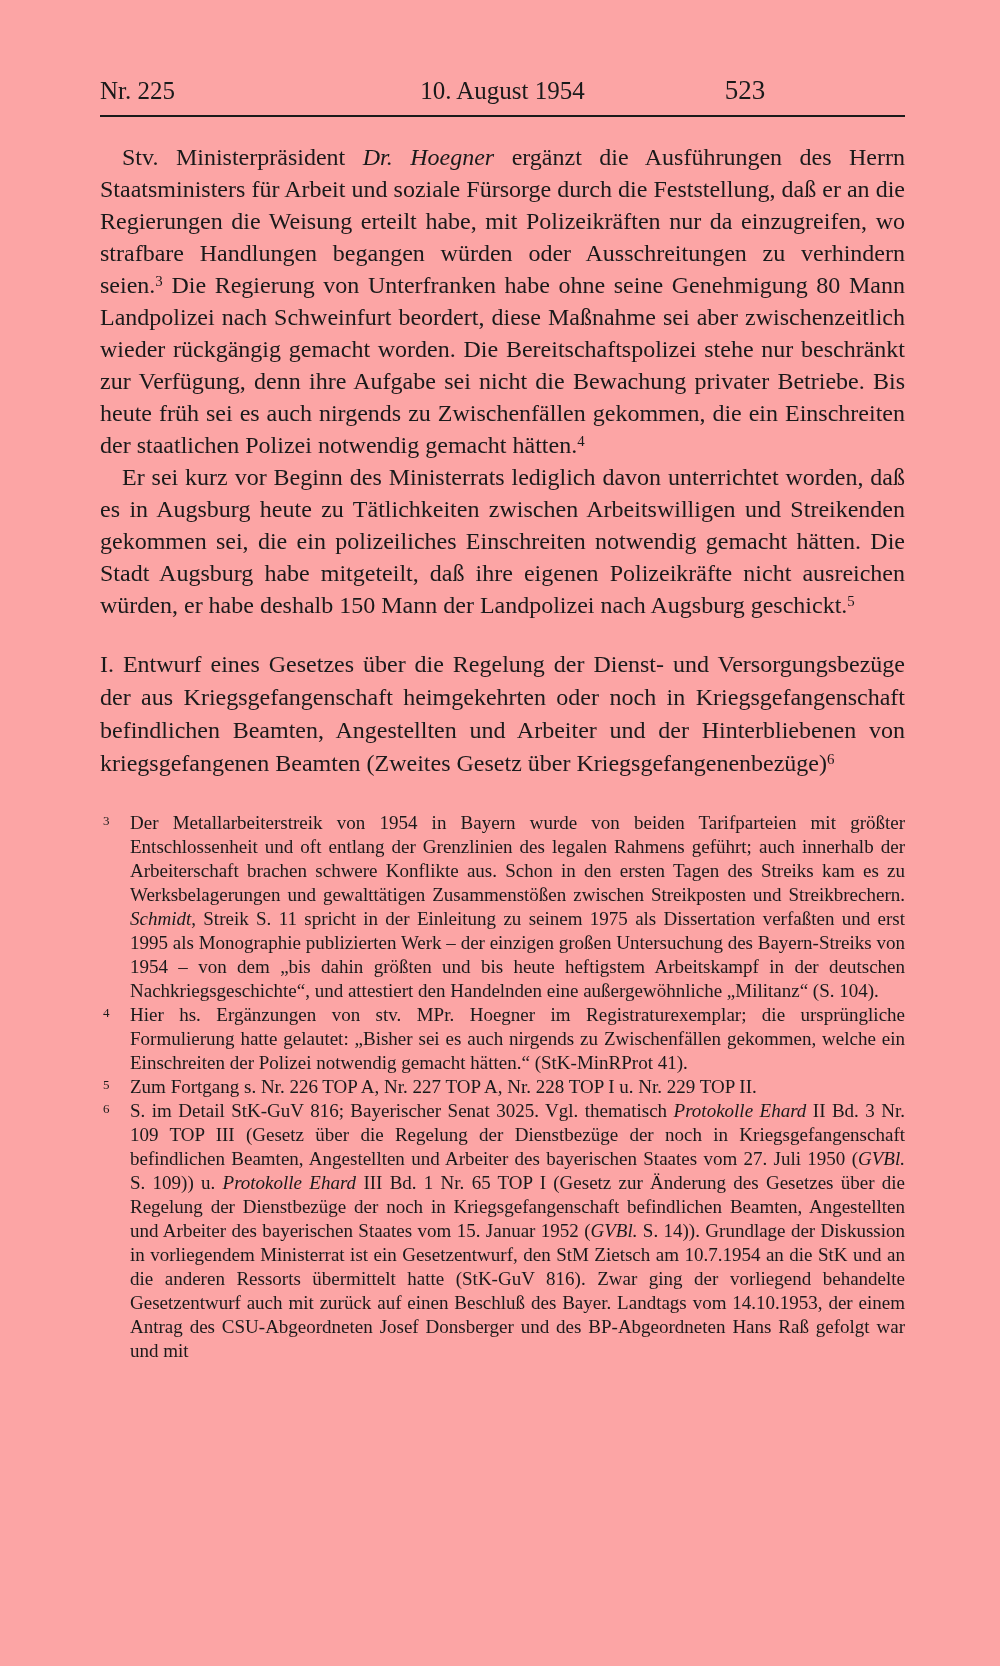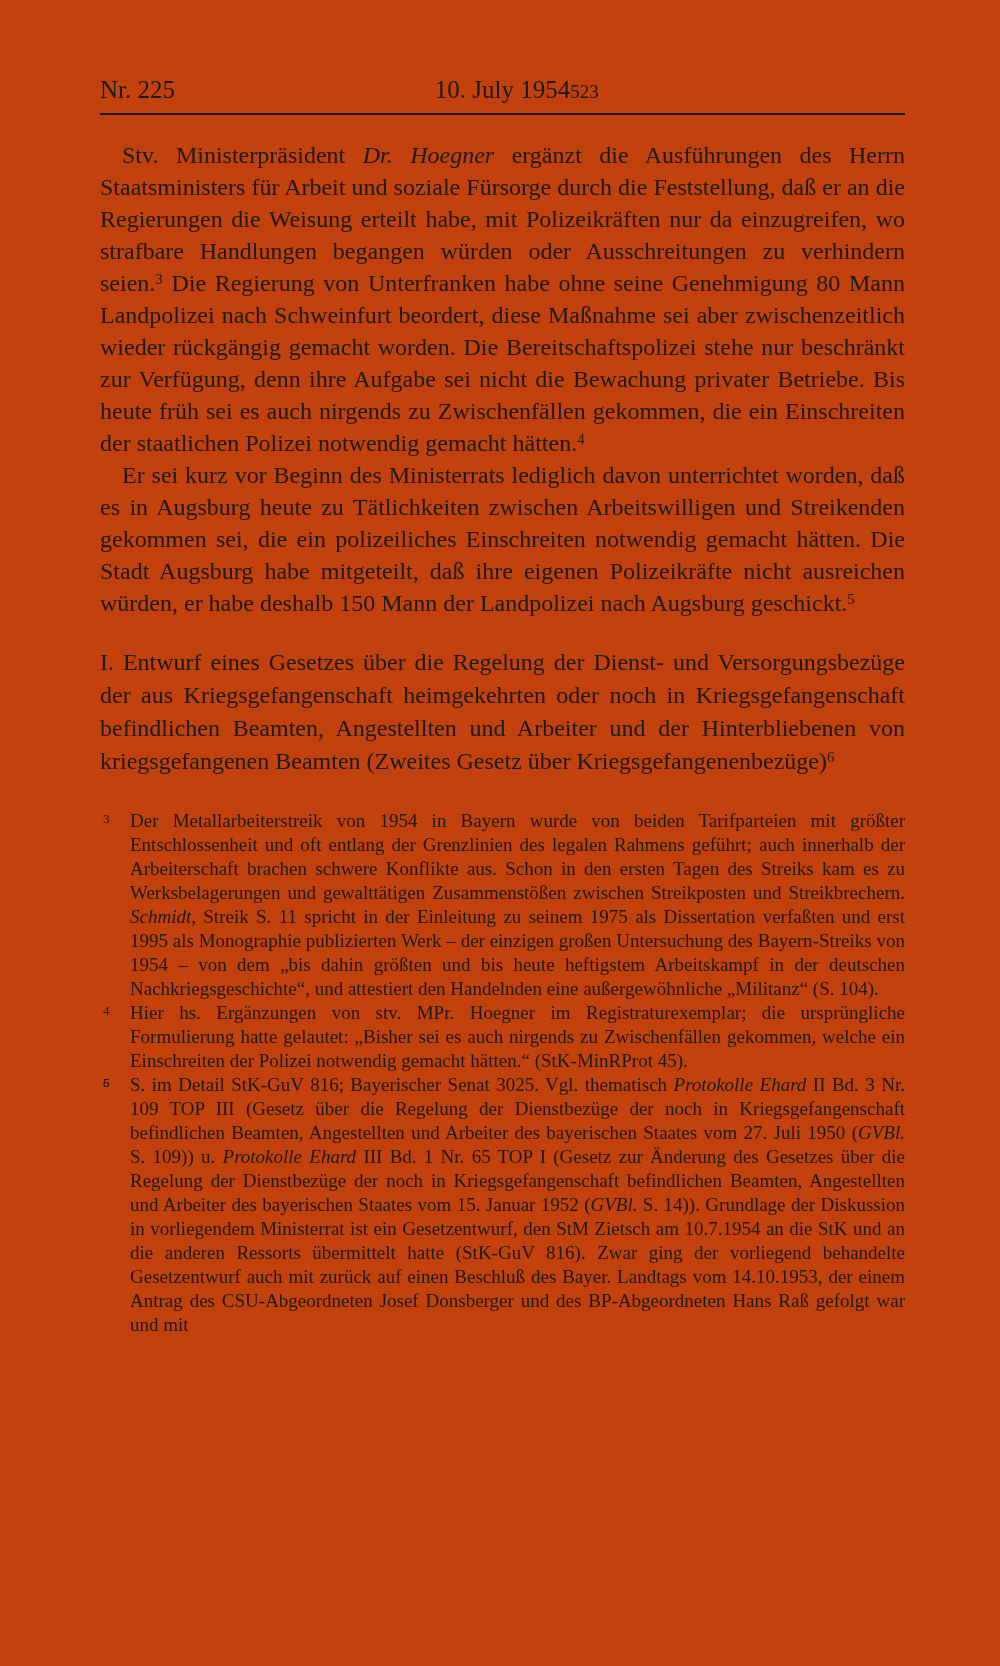--- a/index.html
+++ b/index.html
@@ -4,38 +4,38 @@
 <style>
   html, body {
     margin: 0;
     padding: 0;
     background: #ffffff;
   }
   .page {
     position: relative;
     width: 1000px;
     height: 1666px;
-    background: #c2410c;
+    background: #fca5a5;
     color: #1a1a1a;
     font-family: "Liberation Serif", "DejaVu Serif", serif;
     overflow: hidden;
     box-sizing: border-box;
     padding: 76px 95px 0 100px;
   }
   
   .pagehead {
     display: grid;
     grid-template-columns: 1fr auto 1fr;
     align-items: baseline;
     font-size: 25px;
     line-height: 1.1;
   }
   .pagehead .hleft  { text-align: left; }
   .pagehead .hmid   { text-align: center; }
-  .pagehead .hright { text-align: left; font-size: 19px; }
+  .pagehead .hright { text-align: center; font-size: 27px; }
   .headrule {
     border: 0;
     border-top: 2px solid #1a1a1a;
     margin: 9px 0 0 0;
   }
   
   .bodytext { margin-top: 24px; }
   .bodytext p {
     margin: 0;
     font-size: 24px;
@@ -74,32 +74,32 @@
     font-size: 13px;
   }
 </style>
 </head>
 <body>
 
 <div class="page">
 
   <header class="pagehead">
     <span class="hleft">Nr. 225</span>
-    <span class="hmid">10. July 1954</span>
+    <span class="hmid">10. August 1954</span>
     <span class="hright">523</span>
   </header>
 
   <hr class="headrule">
 
   <main class="bodytext">
       <p class="body-indent"><span>Stv. Ministerpräsident </span><span class="it">Dr. Hoegner</span><span> ergänzt die Ausführungen des Herrn Staatsministers für Arbeit und soziale Fürsorge durch die Feststellung, daß er an die Regierungen die Weisung erteilt habe, mit Polizeikräften nur da einzugreifen, wo strafbare Handlungen begangen würden oder Ausschreitungen zu verhindern seien.</span><sup>3</sup><span> Die Regierung von Unterfranken habe ohne seine Genehmigung 80 Mann Landpolizei nach Schweinfurt beordert, diese Maßnahme sei aber zwischenzeitlich wieder rückgängig gemacht worden. Die Bereitschaftspolizei stehe nur beschränkt zur Verfügung, denn ihre Aufgabe sei nicht die Bewachung privater Betriebe. Bis heute früh sei es auch nirgends zu Zwischenfällen gekommen, die ein Einschreiten der staatlichen Polizei notwendig gemacht hätten.</span><sup>4</sup></p>
       <p class="body-indent"><span>Er sei kurz vor Beginn des Ministerrats lediglich davon unterrichtet worden, daß es in Augsburg heute zu Tätlichkeiten zwischen Arbeitswilligen und Streikenden gekommen sei, die ein polizeiliches Einschreiten notwendig gemacht hätten. Die Stadt Augsburg habe mitgeteilt, daß ihre eigenen Polizeikräfte nicht ausreichen würden, er habe deshalb 150 Mann der Landpolizei nach Augsburg geschickt.</span><sup>5</sup></p>
       <p class="heading-italic"><span>I. Entwurf eines Gesetzes über die Regelung der Dienst- und Versorgungsbezüge der aus Kriegsgefangenschaft heimgekehrten oder noch in Kriegsgefangenschaft befindlichen Beamten, Angestellten und Arbeiter und der Hinterbliebenen von kriegsgefangenen Beamten (Zweites Gesetz über Kriegsgefangenenbezüge)</span><sup>6</sup></p>
     </main>
 
   <section class="footnotes">
       <div class="footnote"><span class="fn-num">3</span><span><span>Der Metallarbeiterstreik von 1954 in Bayern wurde von beiden Tarifparteien mit größter Entschlossenheit und oft entlang der Grenzlinien des legalen Rahmens geführt; auch innerhalb der Arbeiterschaft brachen schwere Konflikte aus. Schon in den ersten Tagen des Streiks kam es zu Werksbelagerungen und gewalttätigen Zusammenstößen zwischen Streikposten und Streikbrechern. </span><span class="it">Schmidt</span><span>, Streik S. 11 spricht in der Einleitung zu seinem 1975 als Dissertation verfaßten und erst 1995 als Monographie publizierten Werk – der einzigen großen Untersuchung des Bayern-Streiks von 1954 – von dem „bis dahin größten und bis heute heftigstem Arbeitskampf in der deutschen Nachkriegsgeschichte“, und attestiert den Handelnden eine außergewöhnliche „Militanz“ (S. 104).</span></span></div>
-      <div class="footnote"><span class="fn-num">4</span><span><span>Hier hs. Ergänzungen von stv. MPr. Hoegner im Registraturexemplar; die ursprüngliche Formulierung hatte gelautet: „Bisher sei es auch nirgends zu Zwischenfällen gekommen, welche ein Einschreiten der Polizei notwendig gemacht hätten.“ (StK-MinRProt 45).</span></span></div>
-      <div class="footnote"><span class="fn-num">5</span></div>
+      <div class="footnote"><span class="fn-num">4</span><span><span>Hier hs. Ergänzungen von stv. MPr. Hoegner im Registraturexemplar; die ursprüngliche Formulierung hatte gelautet: „Bisher sei es auch nirgends zu Zwischenfällen gekommen, welche ein Einschreiten der Polizei notwendig gemacht hätten.“ (StK-MinRProt 41).</span></span></div>
+      <div class="footnote"><span class="fn-num">5</span><span><span>Zum Fortgang s. Nr. 226 TOP A, Nr. 227 TOP A, Nr. 228 TOP I u. Nr. 229 TOP II.</span></span></div>
       <div class="footnote"><span class="fn-num">6</span><span><span>S. im Detail StK-GuV 816; Bayerischer Senat 3025. Vgl. thematisch </span><span class="it">Protokolle Ehard</span><span> II Bd. 3 Nr. 109 TOP III (Gesetz über die Regelung der Dienstbezüge der noch in Kriegsgefangenschaft befindlichen Beamten, Angestellten und Arbeiter des bayerischen Staates vom 27. Juli 1950 (</span><span class="it">GVBl.</span><span> S. 109)) u. </span><span class="it">Protokolle Ehard</span><span> III Bd. 1 Nr. 65 TOP I (Gesetz zur Änderung des Gesetzes über die Regelung der Dienstbezüge der noch in Kriegsgefangenschaft befindlichen Beamten, Angestellten und Arbeiter des bayerischen Staates vom 15. Januar 1952 (</span><span class="it">GVBl.</span><span> S. 14)). Grundlage der Diskussion in vorliegendem Ministerrat ist ein Gesetzentwurf, den StM Zietsch am 10.7.1954 an die StK und an die anderen Ressorts übermittelt hatte (StK-GuV 816). Zwar ging der vorliegend behandelte Gesetzentwurf auch mit zurück auf einen Beschluß des Bayer. Landtags vom 14.10.1953, der einem Antrag des CSU-Abgeordneten Josef Donsberger und des BP-Abgeordneten Hans Raß gefolgt war und mit</span></span></div>
     </section>
 
 </div>
 
 </body></html>

